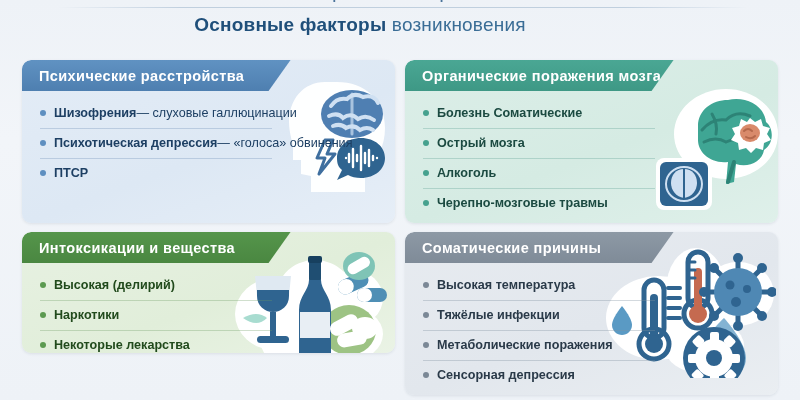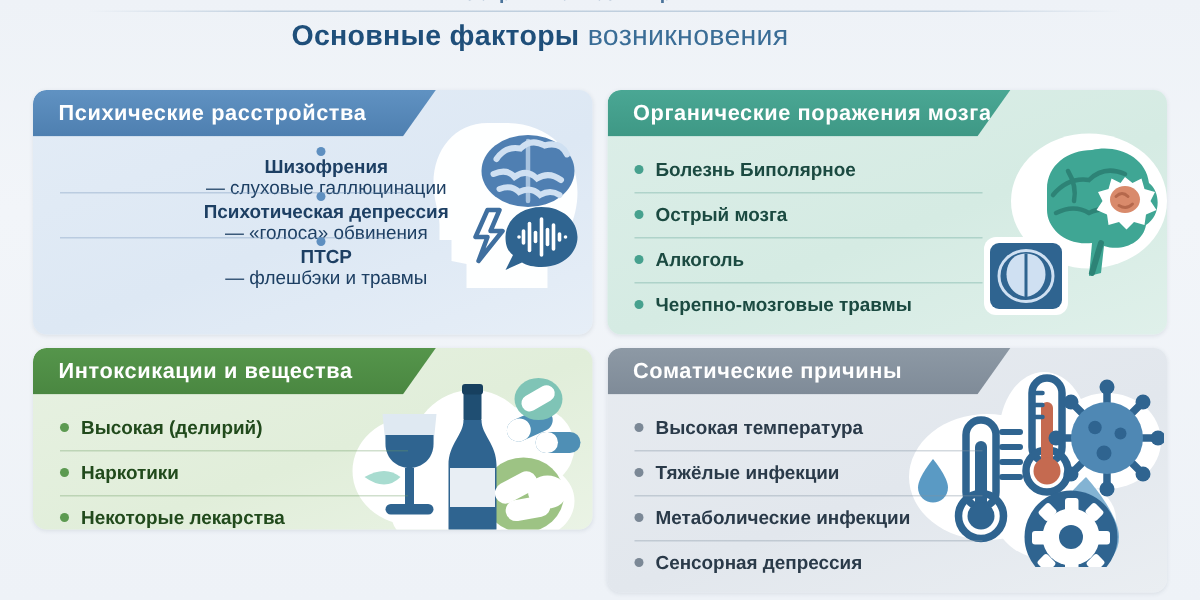--- a/index.html
+++ b/index.html
@@ -110,21 +110,21 @@
   }
   .bullet {
     width: 6px; height: 6px;
     border-radius: 50%;
     margin-right: 8px;
     flex: 0 0 auto;
   }
   .item .txt-light { font-weight: normal; }
 
   
-  .card-blue  .item        { color: #1d3f63; flex-direction: column; }
+  .card-blue  .item        { color: #1d3f63; }
   .card-blue  .bullet      { background: #5e8fc0; }
   .card-blue  .item + .item::before { background: rgba(118,150,185,.35); }
 
   .card-teal  .item        { color: #1b4a41; }
   .card-teal  .bullet      { background: #46a18e; }
   .card-teal  .item + .item::before { background: rgba(90,160,145,.32); }
 
   .card-green .item        { color: #214a1c; }
   .card-green .bullet      { background: #5c9a51; }
   .card-green .item + .item::before { background: rgba(110,155,100,.32); }
@@ -197,21 +197,20 @@
           <span class="txt-light"> — слуховые галлюцинации</span>
         </div>
         <div class="item">
           <span class="bullet"></span>
           <span>Психотическая депрессия</span>
           <span class="txt-light"> — «голоса» обвинения</span>
         </div>
         <div class="item">
           <span class="bullet"></span>
           <span>ПТСР</span>
-          <span class="txt-light"> — флешбэки и травмы</span>
         </div>
       </div>
     </div>
 
     <div class="card card-teal">
       <div class="card-header hdr-teal">Органические поражения мозга</div>
 
       <div class="art art-brain">
         <svg width="126" height="134" viewBox="0 0 126 134">
 
@@ -238,21 +237,21 @@
             <path d="M30 13 C22 13 17 19 17 27 C17 34 22 41 30 42 Z" fill="#cfe0f2"></path>
             <path d="M30 13 C38 13 43 19 43 27 C43 34 38 41 30 42 Z" fill="#cfe0f2"></path>
             <path d="M30 13 L30 42" stroke="#2f6490" stroke-width="2"></path>
           </g>
         </svg>
       </div>
 
       <div class="list">
         <div class="item">
           <span class="bullet"></span>
-          <span>Болезнь Биполярное</span>
+          <span>Болезнь Соматические</span>
         </div>
         <div class="item">
           <span class="bullet"></span>
           <span>Острый мозга</span>
         </div>
         <div class="item">
           <span class="bullet"></span>
           <span>Алкоголь</span>
         </div>
         <div class="item">
@@ -424,21 +423,21 @@
         <div class="item">
           <span class="bullet"></span>
           <span>Высокая температура</span>
         </div>
         <div class="item">
           <span class="bullet"></span>
           <span>Тяжёлые инфекции</span>
         </div>
         <div class="item">
           <span class="bullet"></span>
-          <span>Метаболические инфекции</span>
+          <span>Метаболические поражения</span>
         </div>
         <div class="item">
           <span class="bullet"></span>
           <span>Сенсорная депрессия</span>
         </div>
       </div>
     </div>
   </div>
 </div>
 

